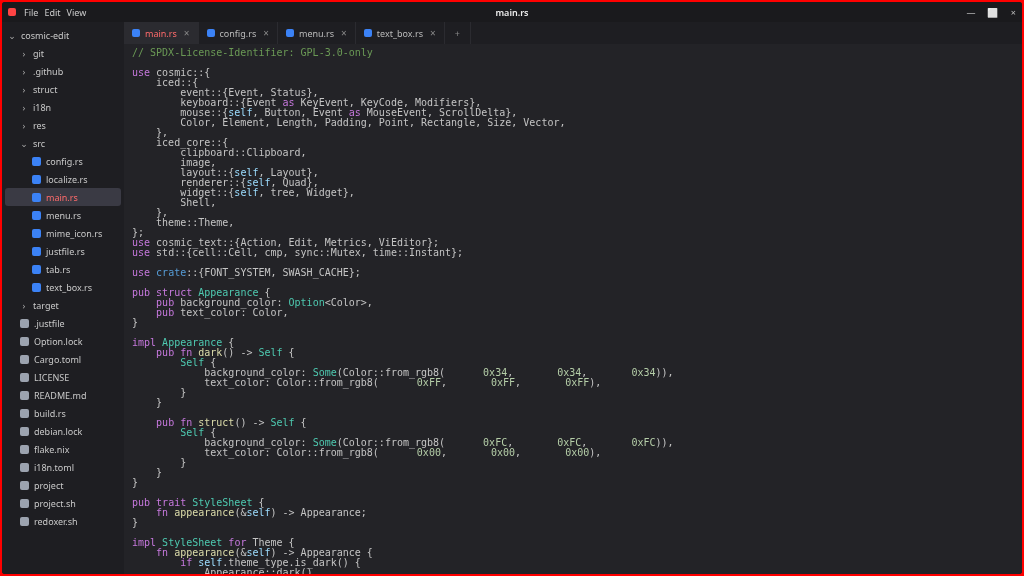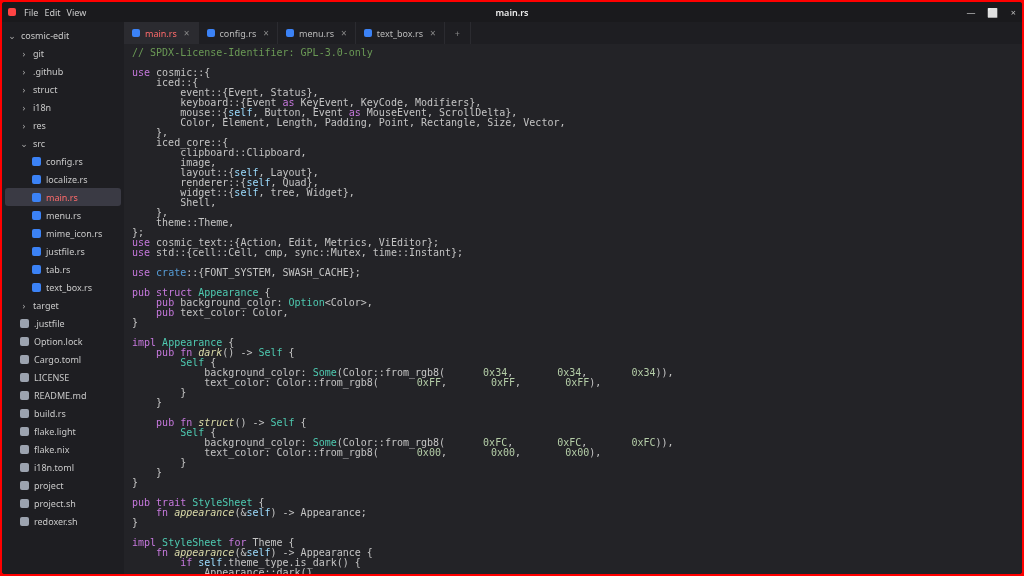--- a/index.html
+++ b/index.html
@@ -33,21 +33,21 @@
   .tab { display:flex; align-items:center; gap:5px; padding:0 8px; color:#bbb; border-right:1px solid #2b2b30; cursor:default; }
   .tab .dot { width:8px; height:8px; background:#3b82f6; border-radius:2px; }
   .tab .close { color:#888; font-size:10px; margin-left:2px; }
   .tab.active { background:#2b2b30; }
   .tab.active .tlabel { color:#ff6b6b; }
   .tab.newtab { padding:0 10px; color:#888; }
   .code { flex:1; overflow:auto; padding:4px 8px 20px 8px; font-family: "Consolas","Menlo","DejaVu Sans Mono",monospace; font-size:10px; line-height:1.0; color:#c4c4c4; white-space:pre; }
   .code .kw { color:#c678dd; }
   .code .kw2 { color:#569cd6; }
   .code .ty { color:#4ec9b0; }
-  .code .fn { color:#dcdcaa;font-style:italic; }
+  .code .fn { color:#dcdcaa; }
   .code .s  { color:#ce9178; }
   .code .n  { color:#b5cea8;padding-left:38px; }
   .code .c  { color:#6a9955; }
   .code .sf { color:#9cdcfe; }
   ::-webkit-scrollbar{width:8px;height:8px}
   ::-webkit-scrollbar-thumb{background:#3f3f46;border-radius:4px}
   ::-webkit-scrollbar-track{background:#232327}
 </style>
 </head>
 <body>
@@ -156,21 +156,21 @@
           <div class="tree-item depth1">
             <span class="ficon generic"></span>
             <span class="lbl">README.md</span>
           </div>
           <div class="tree-item depth1">
             <span class="ficon generic"></span>
             <span class="lbl">build.rs</span>
           </div>
           <div class="tree-item depth1">
             <span class="ficon generic"></span>
-            <span class="lbl">flake.light</span>
+            <span class="lbl">debian.lock</span>
           </div>
           <div class="tree-item depth1">
             <span class="ficon generic"></span>
             <span class="lbl">flake.nix</span>
           </div>
           <div class="tree-item depth1">
             <span class="ficon generic"></span>
             <span class="lbl">i18n.toml</span>
           </div>
           <div class="tree-item depth1">

